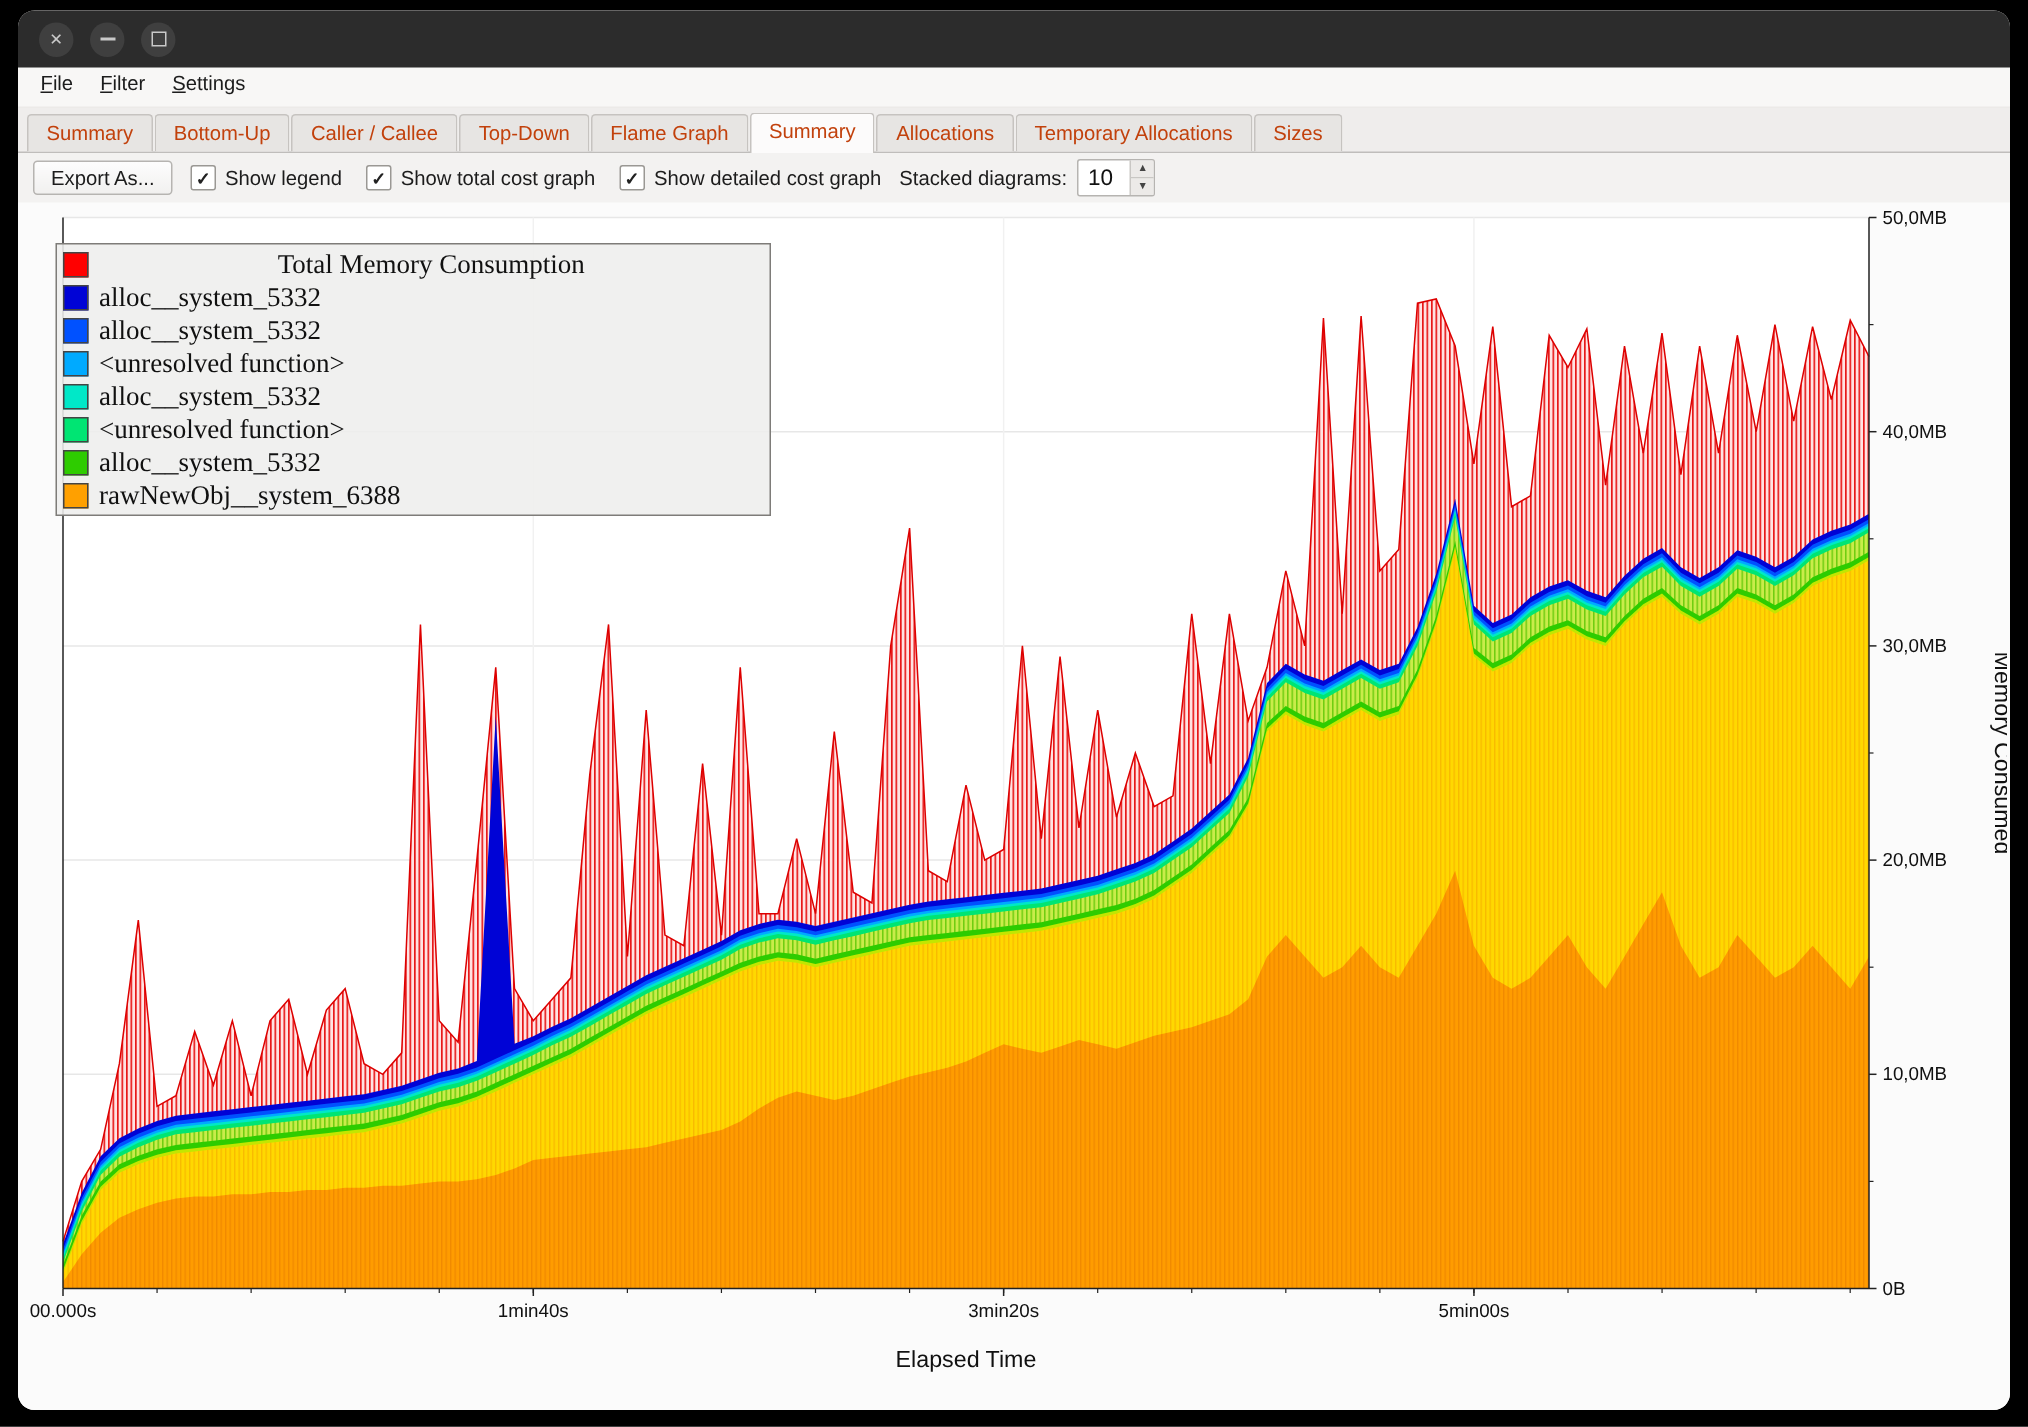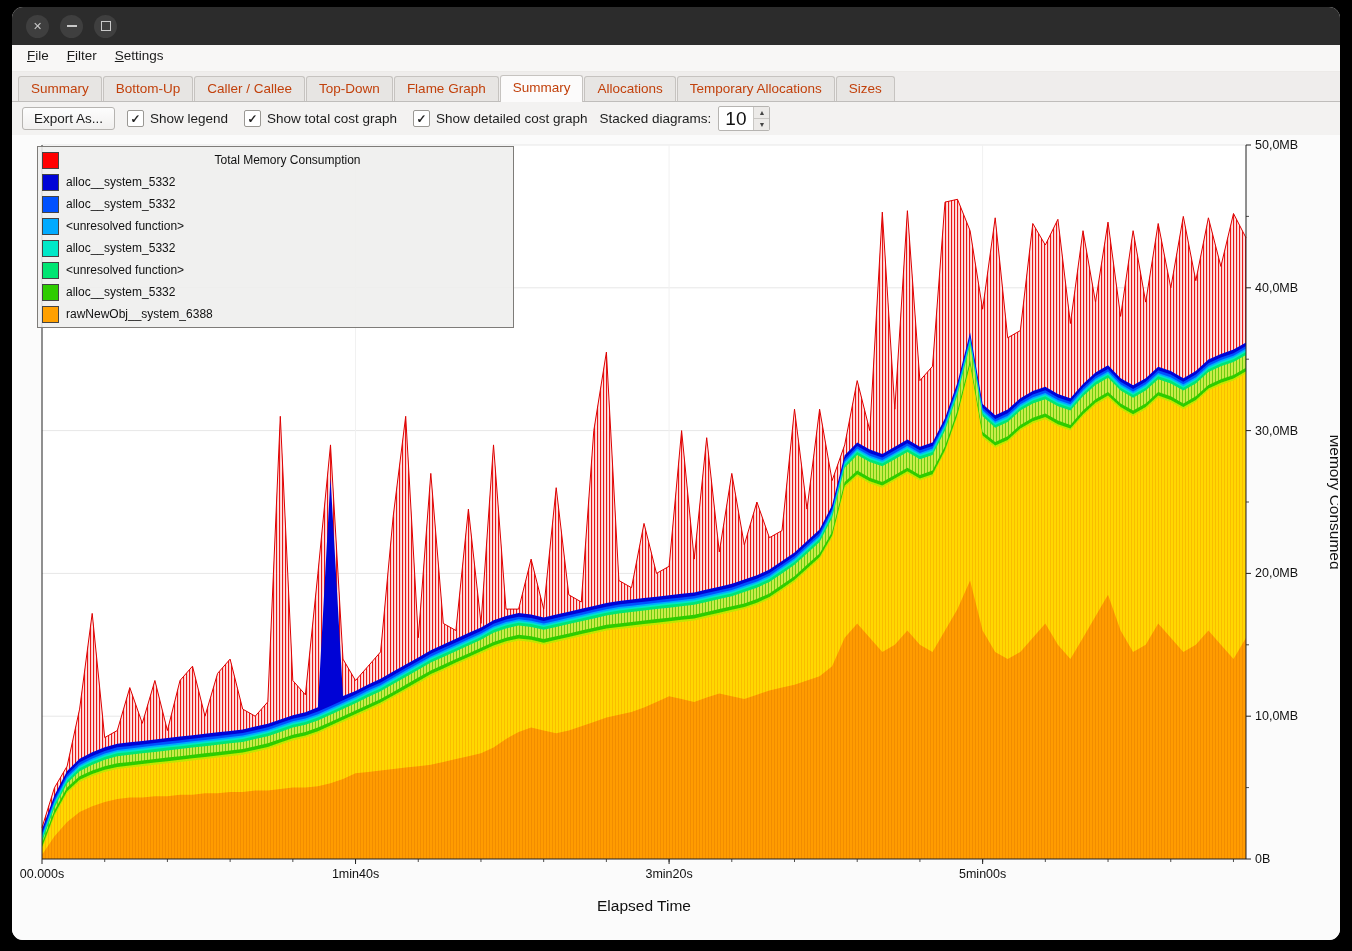--- a/index.html
+++ b/index.html
@@ -28,31 +28,31 @@
   .tab.active{background:#fcfbfb;margin-bottom:-1px;padding-bottom:7px;z-index:2;}
   
   .toolbar{height:33px;background:#f3f2f1;display:flex;align-items:center;padding:0 10px;gap:12px;}
   .btn{font-size:13.5px;color:#1c1c1c;padding:3px 11px;border:1px solid #b6b4b1;border-radius:3px;
     background:linear-gradient(#fdfdfd,#f1f0ef);cursor:default;}
   .check{display:flex;align-items:center;gap:6px;font-size:13.5px;color:#1c1c1c;cursor:default;}
   .cbox{width:15px;height:15px;background:#fff;border:1px solid #9a9894;border-radius:2px;
     display:flex;align-items:center;justify-content:center;font-size:12px;color:#222;font-weight:bold;line-height:1;}
   .spin-row{display:flex;align-items:center;gap:7px;font-size:13.5px;color:#1c1c1c;}
   .spin{display:inline-flex;border:1px solid #b6b4b1;border-radius:2px;background:#fff;height:23px;}
-  .spin-val{width:28px;padding-left:6px;display:flex;align-items:center;font-size:19px;color:#111;}
+  .spin-val{width:28px;padding-left:6px;display:flex;align-items:center;font-size:15px;color:#111;}
   .spin-btns{display:flex;flex-direction:column;border-left:1px solid #c9c7c4;}
   .spin-btn{width:15px;height:11.5px;display:flex;align-items:center;justify-content:center;
     font-size:7px;color:#444;background:#eceae8;cursor:default;}
   .spin-btn.up{border-bottom:1px solid #c9c7c4;}
   
   .chart-wrap{position:relative;height:807px;background:#fbfbfb;}
   #chart-svg{position:absolute;left:0;top:0;}
-  .legend{position:absolute;left:25px;top:11px;width:467px;background:rgba(238,238,237,0.88);
-    border:1px solid #7e7c79;padding:2px 4px;font-family:Liberation Sans, sans-serif;
-    font-size:12px;color:#111;}
+  .legend{position:absolute;left:25px;top:27px;width:467px;background:rgba(238,238,237,0.88);
+    border:1px solid #7e7c79;padding:2px 4px;font-family:Liberation Serif, serif;
+    font-size:18px;color:#111;}
   .lg-row{display:flex;align-items:center;height:22px;gap:7px;}
   .lg-sw{width:15px;height:15px;border:1px solid #444;flex:0 0 auto;}
   .lg-lb{white-space:nowrap;}
   .lg-head .lg-lb{flex:1;text-align:center;}
   svg text{font-family:"Liberation Sans",sans-serif;}
 </style>
 </head>
 <body>
 
 <div class="window">

